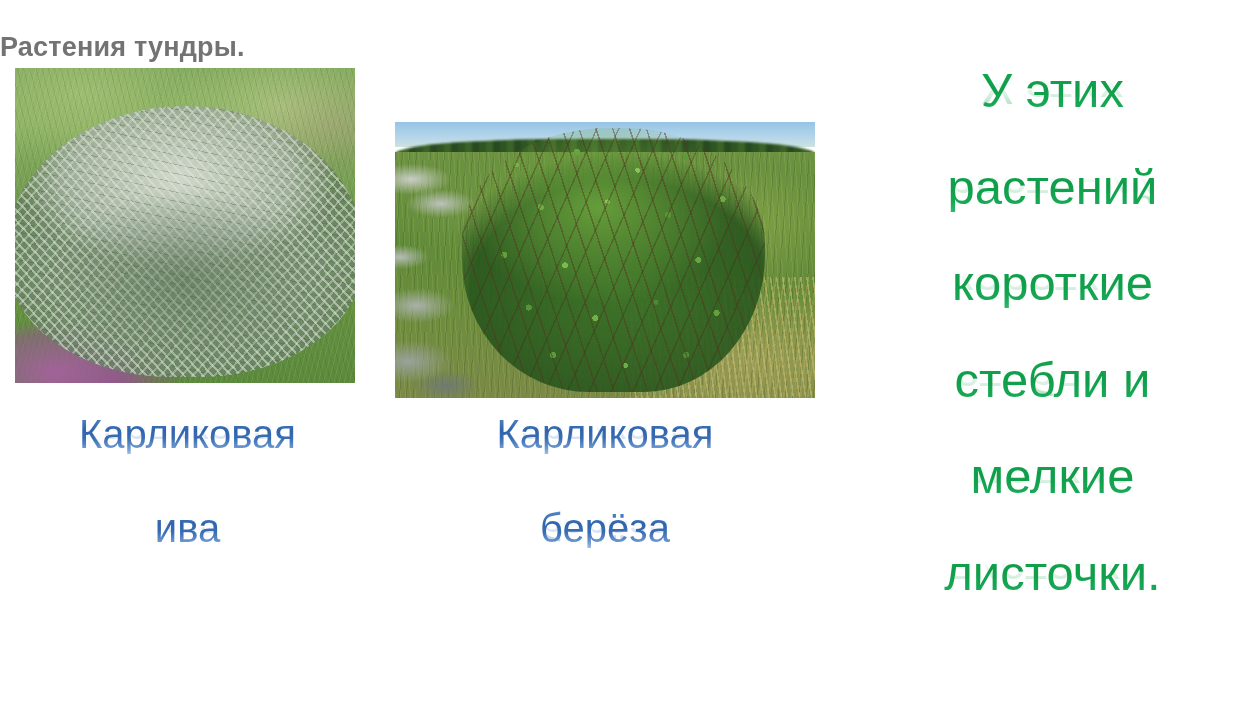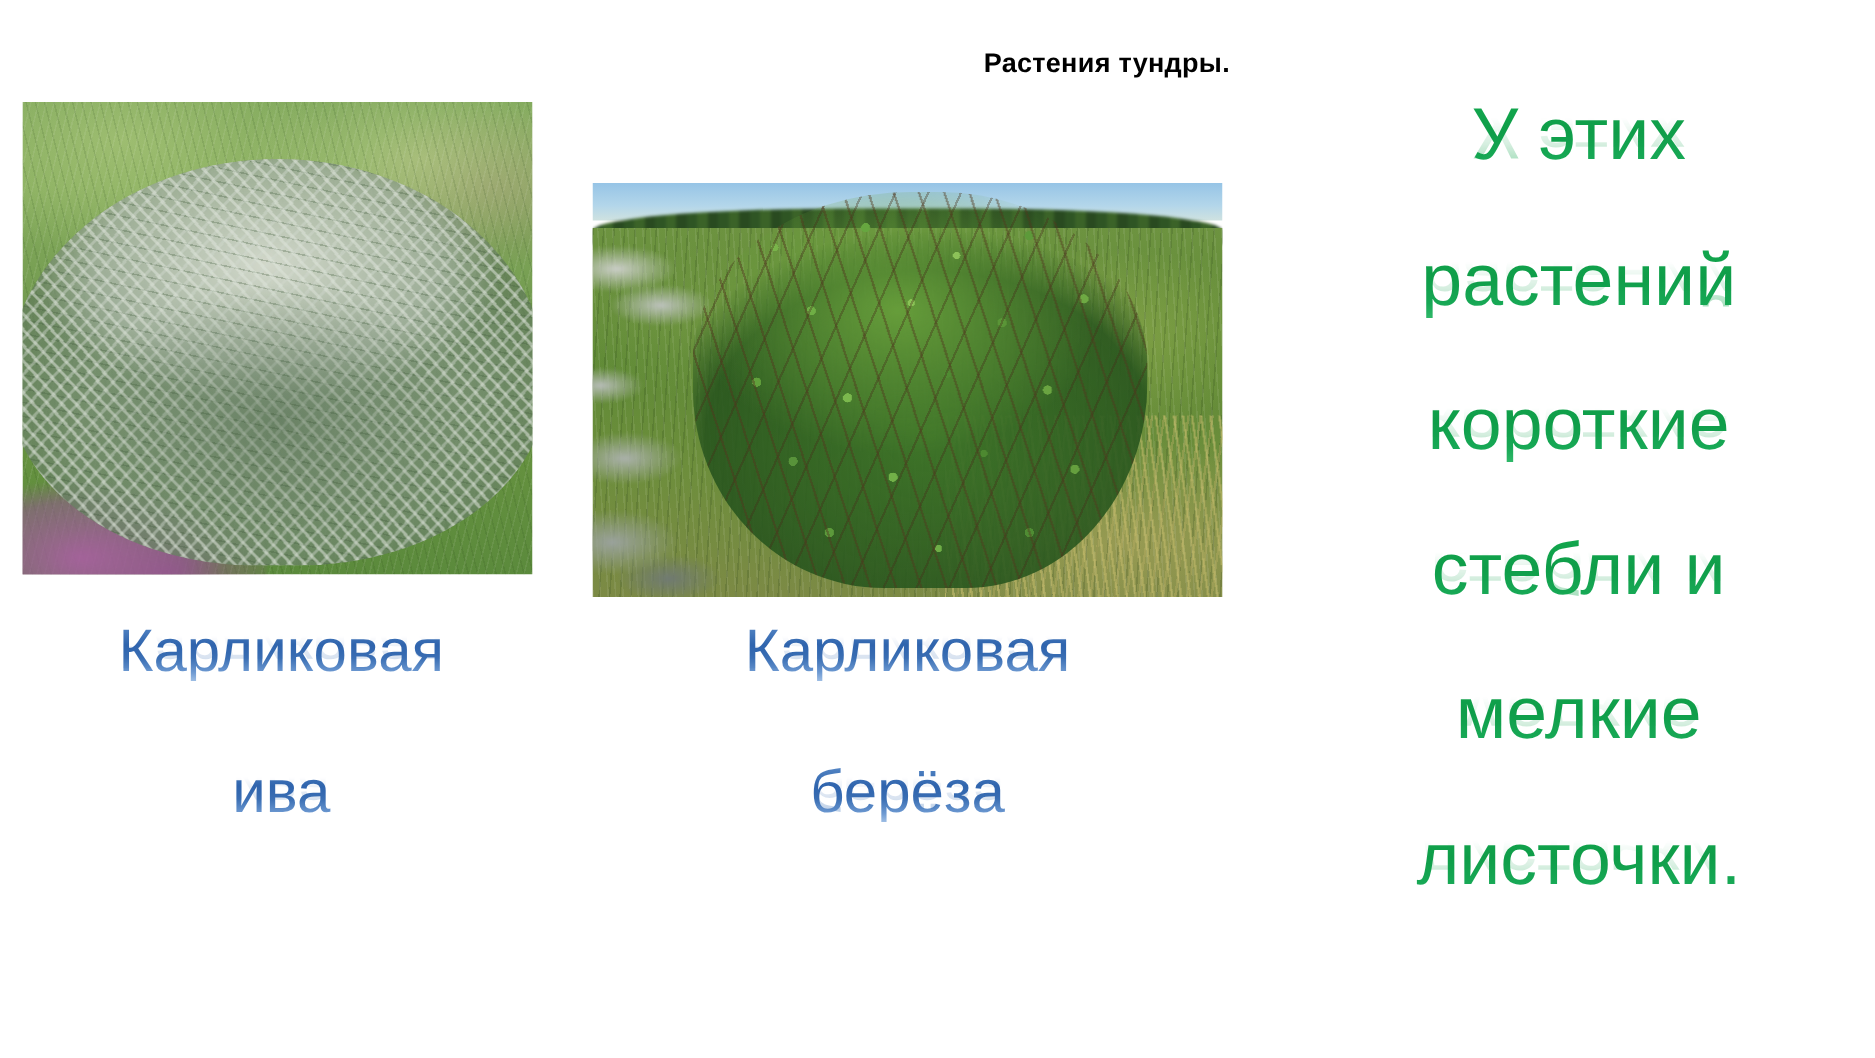--- a/index.html
+++ b/index.html
@@ -18,26 +18,26 @@
     background: #ffffff;
     overflow: hidden;
   }
 
   
   .slide-title {
     position: absolute;
     left: 0;
     top: 32px;
     width: 820px;
-    text-align: right;
+    text-align: left;
     font-family: "Liberation Sans", sans-serif;
     font-weight: bold;
-    font-size: 18px;
+    font-size: 27px;
     letter-spacing: 0.2px;
-    color: #000000;
+    color: #737373;
     white-space: nowrap;
   }
 
   
   .photo {
     position: absolute;
     overflow: hidden;
   }
   #photo-willow {
     left: 15px;

